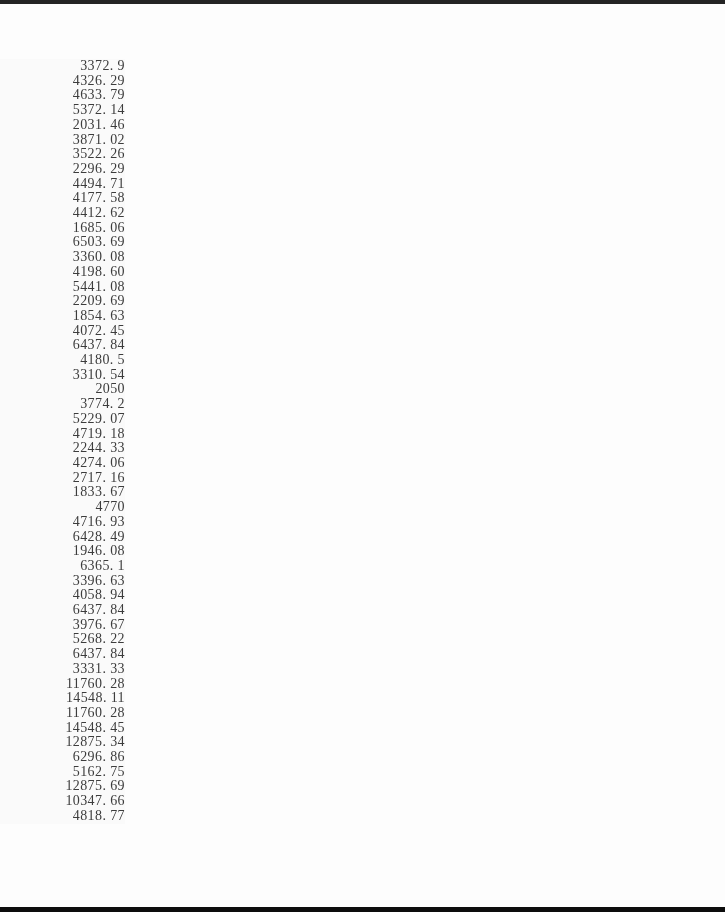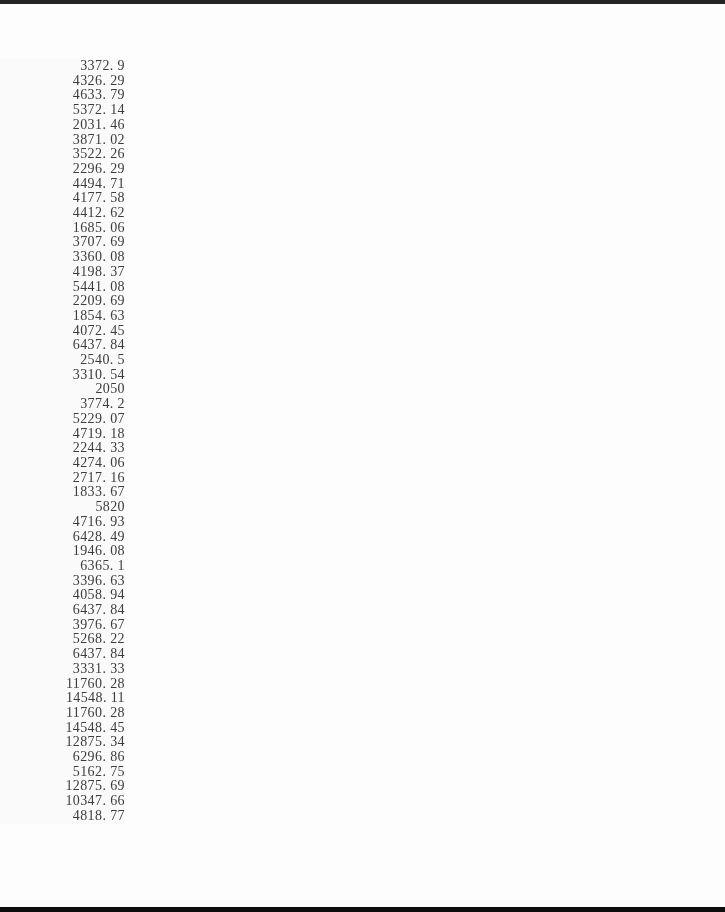--- a/index.html
+++ b/index.html
@@ -57,39 +57,39 @@
     <div class="number-row">4633. 79</div>
     <div class="number-row">5372. 14</div>
     <div class="number-row">2031. 46</div>
     <div class="number-row">3871. 02</div>
     <div class="number-row">3522. 26</div>
     <div class="number-row">2296. 29</div>
     <div class="number-row">4494. 71</div>
     <div class="number-row">4177. 58</div>
     <div class="number-row">4412. 62</div>
     <div class="number-row">1685. 06</div>
-    <div class="number-row">3707. 69</div>
+    <div class="number-row">6503. 69</div>
     <div class="number-row">3360. 08</div>
-    <div class="number-row">4198. 37</div>
+    <div class="number-row">4198. 60</div>
     <div class="number-row">5441. 08</div>
     <div class="number-row">2209. 69</div>
     <div class="number-row">1854. 63</div>
     <div class="number-row">4072. 45</div>
     <div class="number-row">6437. 84</div>
-    <div class="number-row">2540. 5</div>
+    <div class="number-row">4180. 5</div>
     <div class="number-row">3310. 54</div>
     <div class="number-row">2050</div>
     <div class="number-row">3774. 2</div>
     <div class="number-row">5229. 07</div>
     <div class="number-row">4719. 18</div>
     <div class="number-row">2244. 33</div>
     <div class="number-row">4274. 06</div>
     <div class="number-row">2717. 16</div>
     <div class="number-row">1833. 67</div>
-    <div class="number-row">5820</div>
+    <div class="number-row">4770</div>
     <div class="number-row">4716. 93</div>
     <div class="number-row">6428. 49</div>
     <div class="number-row">1946. 08</div>
     <div class="number-row">6365. 1</div>
     <div class="number-row">3396. 63</div>
     <div class="number-row">4058. 94</div>
     <div class="number-row">6437. 84</div>
     <div class="number-row">3976. 67</div>
     <div class="number-row">5268. 22</div>
     <div class="number-row">6437. 84</div>

